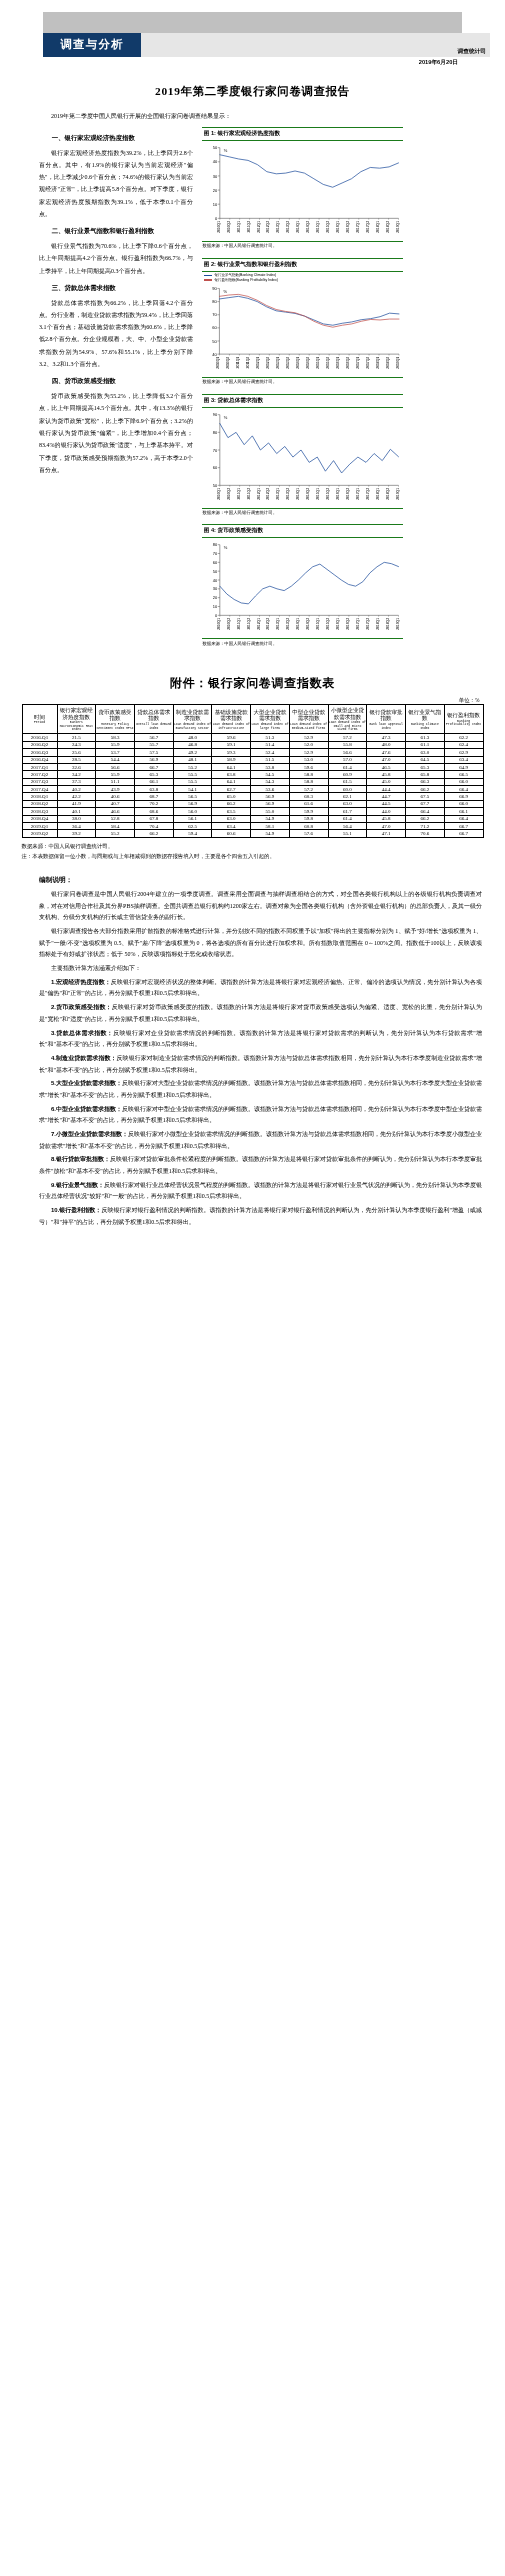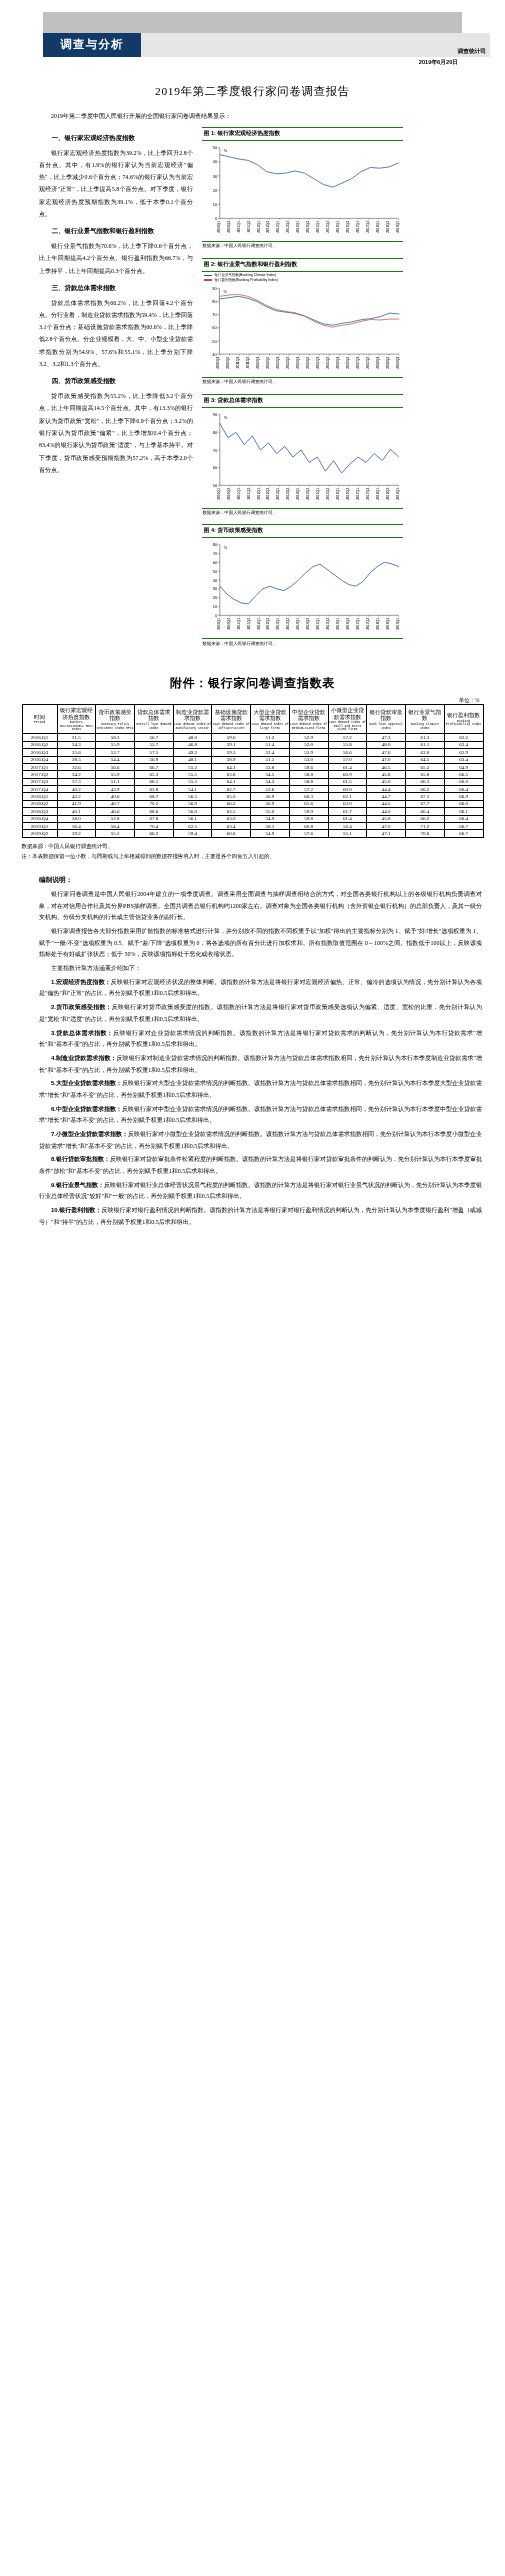--- a/index.html
+++ b/index.html
@@ -27,21 +27,21 @@
     font-family:"Liberation Sans","DejaVu Sans",sans-serif;
   }
   .mast-date {
     width:419px; text-align:right; font-size:5.7px; font-weight:bold;
     font-family:"Liberation Sans","DejaVu Sans",sans-serif;
     padding-top:2px; padding-right:4px;
   }
 
   
   .doc-title {
-    text-align:center; font-size:11.4px; font-weight:normal;
+    text-align:center; font-size:11.4px; font-weight:bold;
     margin:17.4px 0 12px 0; letter-spacing:0.7px;
     font-family:"Liberation Serif","DejaVu Serif",serif;
   }
 
   
   .body-wrap { padding:0 23px 0 39px; }
   .lead { font-size:6px; line-height:1.9; text-indent:2em; margin-bottom:4px; }
 
   .cols { display:flex; gap:9.4px; align-items:flex-start; }
   .col-left { width:154px; flex:none; }

